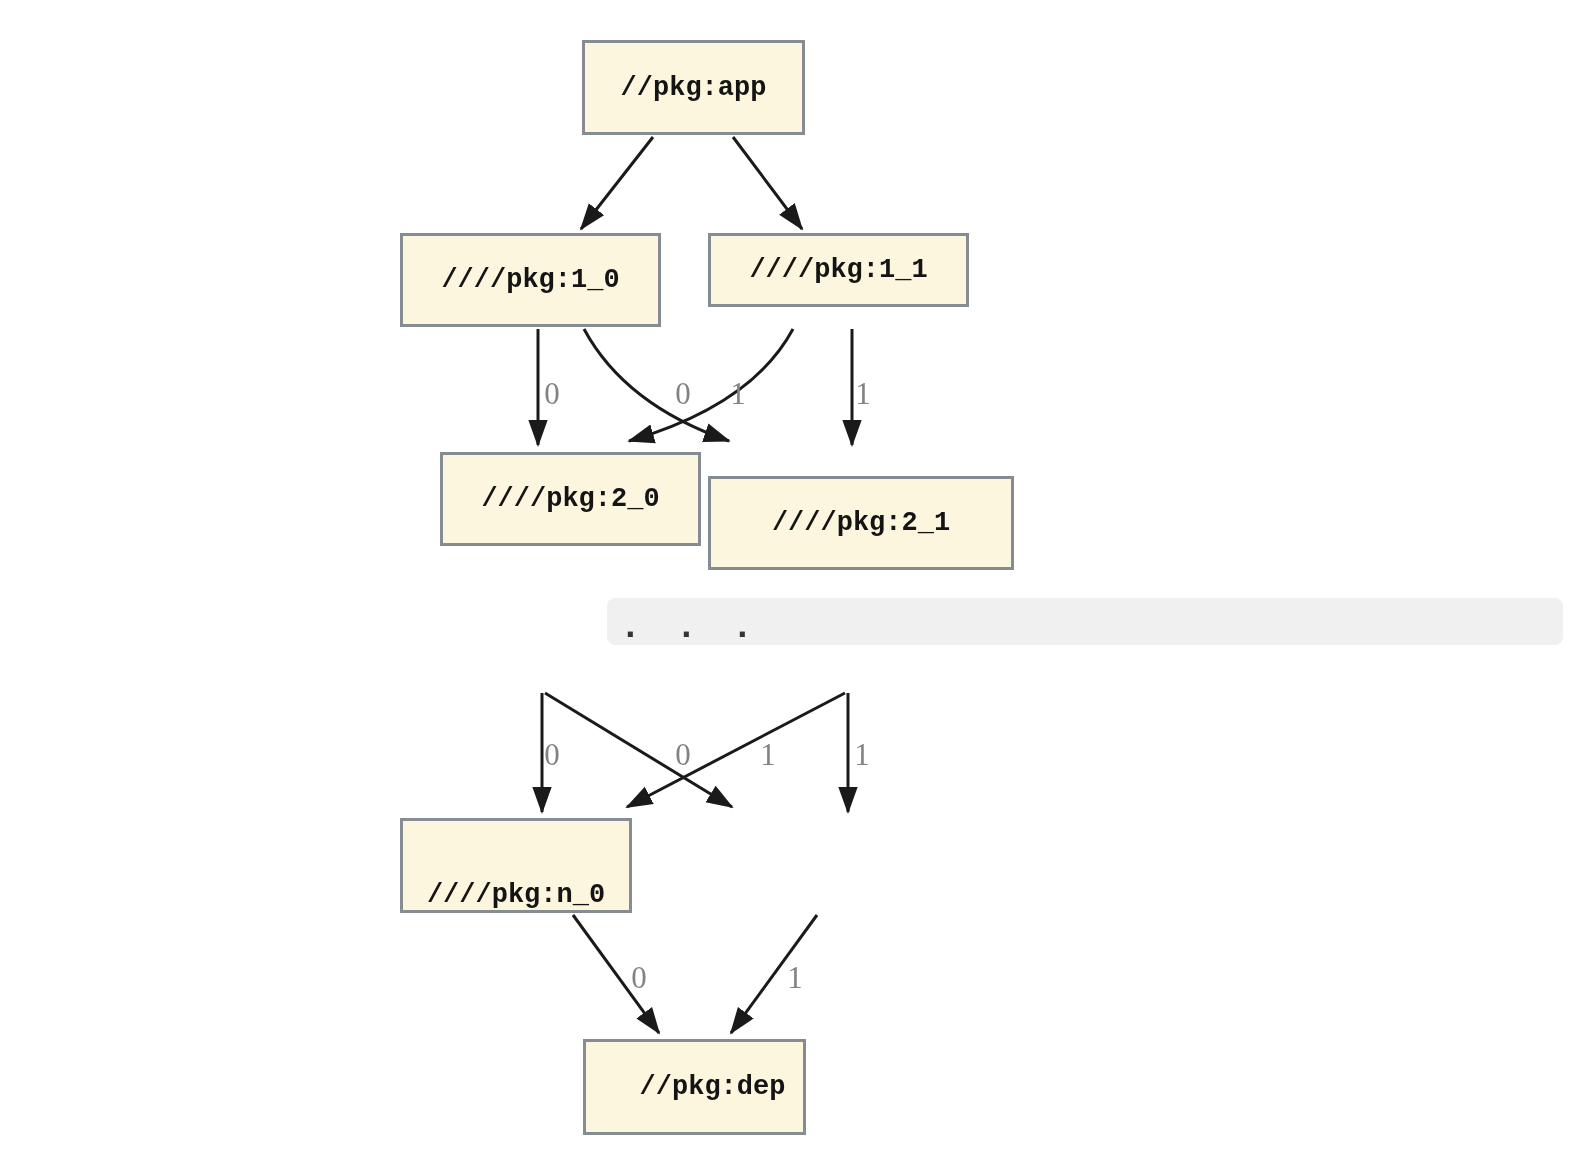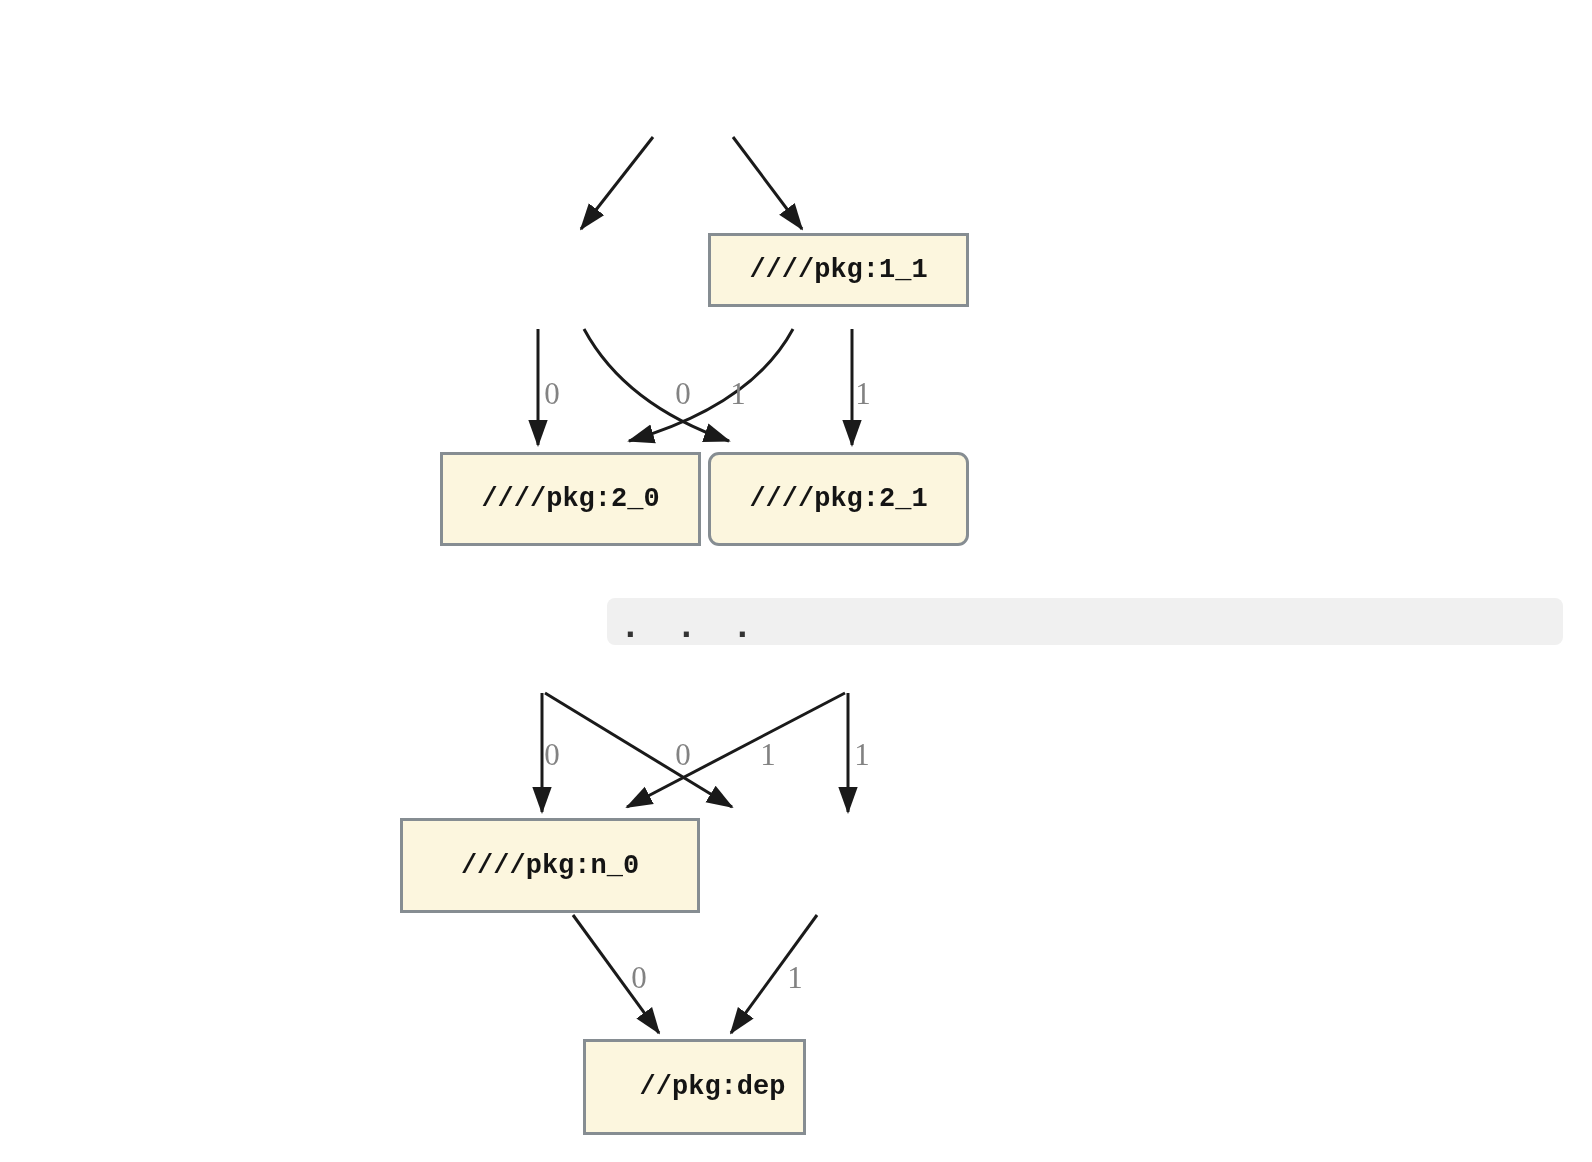--- a/index.html
+++ b/index.html
@@ -39,22 +39,22 @@
     font-family: "Liberation Mono", "DejaVu Sans Mono", monospace;
     font-weight: bold;
     font-size: 27px;
     color: #141414;
     white-space: pre;
   }
   .node-app   { left: 582px; top: 40px;   width: 223px; height: 95px; }
   .node-1-0   { left: 400px; top: 233px;  width: 261px; height: 94px; }
   .node-1-1   { left: 708px; top: 233px;  width: 261px; height: 74px; }
   .node-2-0   { left: 400px; top: 452px;  width: 261px; height: 94px; margin-left: 40px; }
-  .node-2-1   { left: 708px; top: 452px;  width: 261px; height: 94px; border-radius: 11px; }
-  .node-n-0   { left: 400px; top: 818px;  width: 300px; height: 95px; }
+  .node-2-1   { left: 708px; top: 476px;  width: 306px; height: 94px; }
+  .node-n-0   { left: 400px; top: 818px;  width: 232px; height: 95px; align-items: flex-end; }
   .node-n-1   { left: 708px; top: 818px;  width: 261px; height: 95px; }
   .node-dep   { left: 583px; top: 1039px; width: 223px; height: 96px; padding-left: 36px; }
   .ellipsis-band {
     position: absolute;
     left: 607px; top: 598px;
     width: 956px; height: 47px;
     background: #F0F0F0;
     border-radius: 8px;
     display: flex;
     align-items: center;
@@ -104,20 +104,26 @@
 
     <text class="edge-label" text-anchor="middle" x="552" y="765">0</text>
     <text class="edge-label" text-anchor="middle" x="683" y="765">0</text>
     <text class="edge-label" text-anchor="middle" x="768" y="765">1</text>
     <text class="edge-label" text-anchor="middle" x="862" y="765">1</text>
 
     <text class="edge-label" text-anchor="middle" x="639" y="988">0</text>
     <text class="edge-label" text-anchor="middle" x="795" y="988">1</text>
   </svg>
 
+  <div class="node node-app">
+    <span>//pkg:app</span>
+  </div>
+  <div class="node node-1-0">
+    <span>////pkg:1_0</span>
+  </div>
   <div class="node node-1-1">
     <span>////pkg:1_1</span>
   </div>
   <div class="node node-2-0">
     <span>////pkg:2_0</span>
   </div>
   <div class="node node-2-1">
     <span>////pkg:2_1</span>
   </div>
   <div class="node node-n-0">

